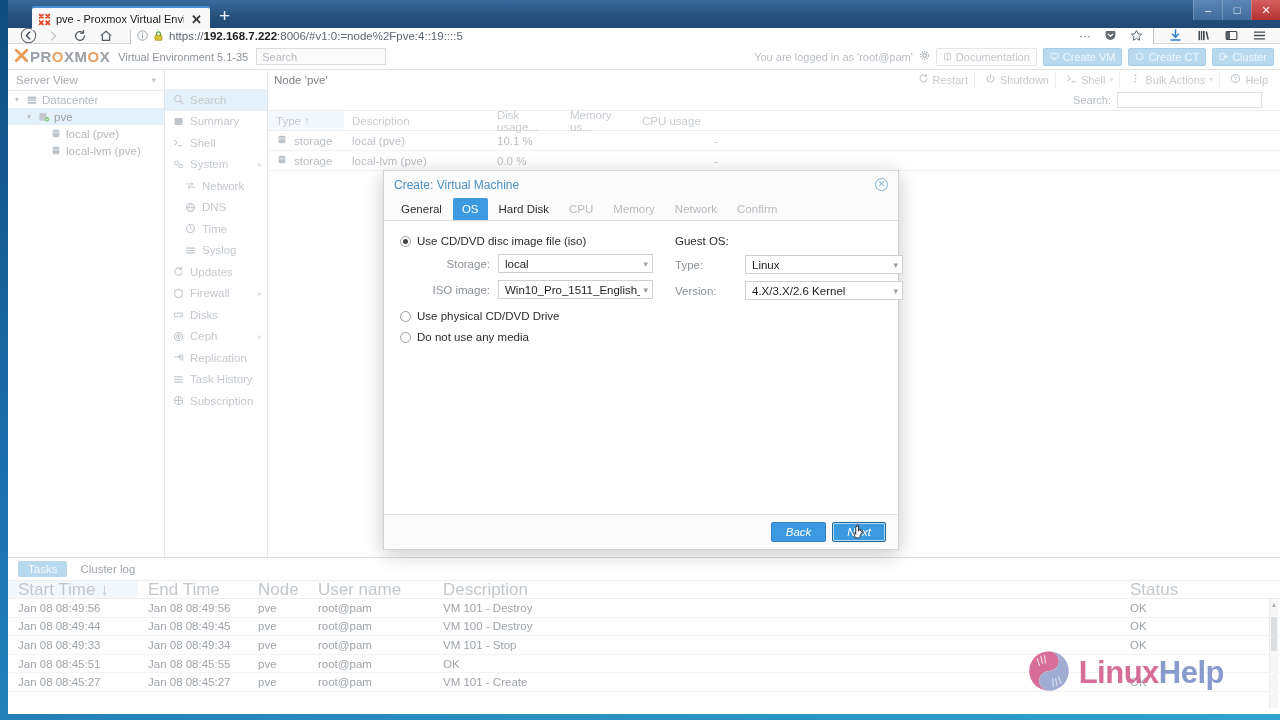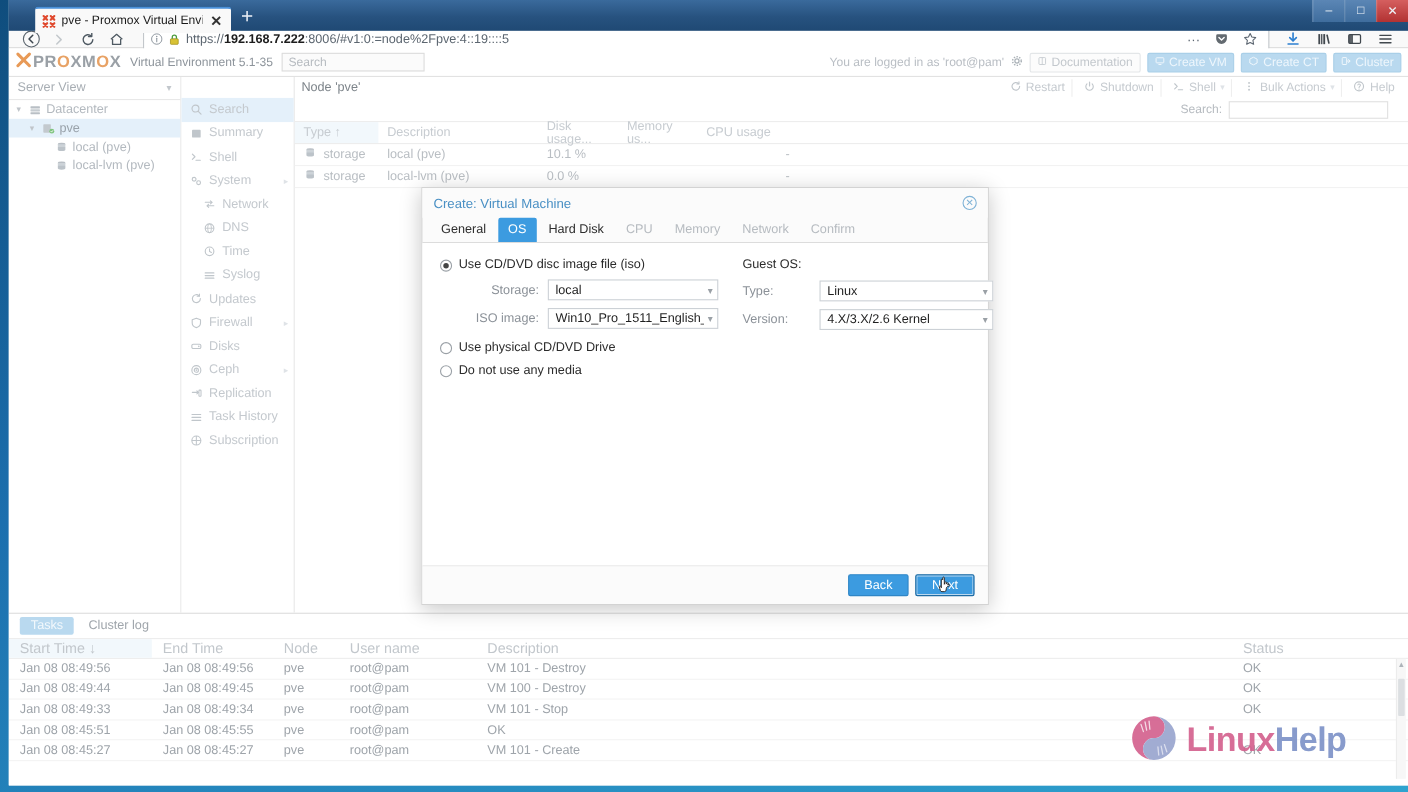--- a/index.html
+++ b/index.html
@@ -288,20 +288,21 @@
   .fld .val { flex: 1; white-space: nowrap; overflow: hidden; }
   .fld .chev { color: #9aa0a6; font-size: 9px; padding-left: 3px; }
   .sec-title { font-size: 11.5px; color: #2b2b2b; margin-bottom: 8px; }
   #os-right .flabel { width: 70px; flex: 0 0 70px; text-align: left; padding-right: 0; }
   #os-right .fld { width: 158px; }
   #modal-foot {
     height: 34px; flex: 0 0 34px;
     display: flex; align-items: center; justify-content: flex-end;
     gap: 6px; padding-right: 12px; background: #fbfbfb;
     position: relative;
+    font-style: italic;
   }
   .dlgbtn {
     height: 20px; padding: 0 14px; font-size: 11.5px;
     background: #3c9be0; color: #fff;
     border: 1px solid #2f86c6; border-radius: 2px;
     display: flex; align-items: center; justify-content: center; cursor: pointer;
   }
   .dlgbtn.focus { border-color: #1e6ba3; box-shadow: 0 0 0 1px #bcd9ef inset; }
   #cursor {
     position: absolute; right: 31px; top: 8px;
@@ -320,21 +321,21 @@
   }
   .ttab {
     padding: 0 10px; height: 16px; font-size: 11.5px;
     display: flex; align-items: center; cursor: pointer; border-radius: 2px;
     color: #9fa5ab;
   }
   .ttab.active { background: #b9d9ef; color: #f2f8fc; }
   .tk-head {
     height: 19px; display: flex; align-items: center;
     border-top: 1px solid #ededed; border-bottom: 1px solid #ededed;
-    font-size: 13px; color: #c2c7cc;
+    font-size: 17px; color: #c2c7cc;
   }
   .tk-head .c { padding-left: 10px; height: 100%; display: flex; align-items: center; }
   .tk-head .c.first { background: #f2f8fc; }
   .tk-row {
     height: 18.6px; display: flex; align-items: center;
     border-bottom: 1px solid #f3f3f3;
     font-size: 11.5px; color: #9ea4aa;
   }
   .tk-row .c { padding-left: 10px; }
   .k0 { width: 130px; flex: 0 0 130px; }

